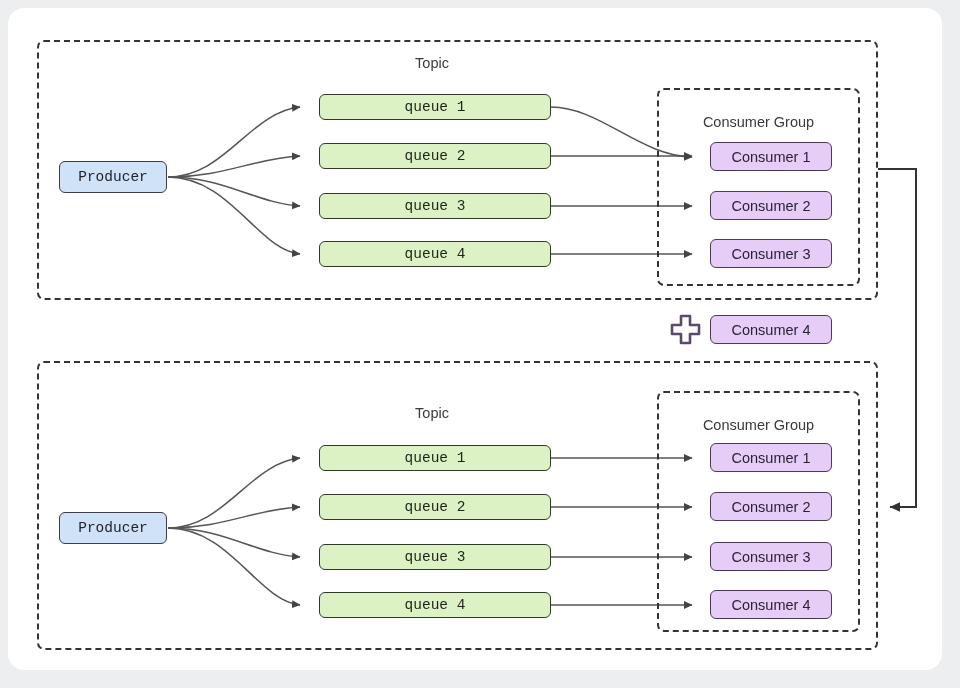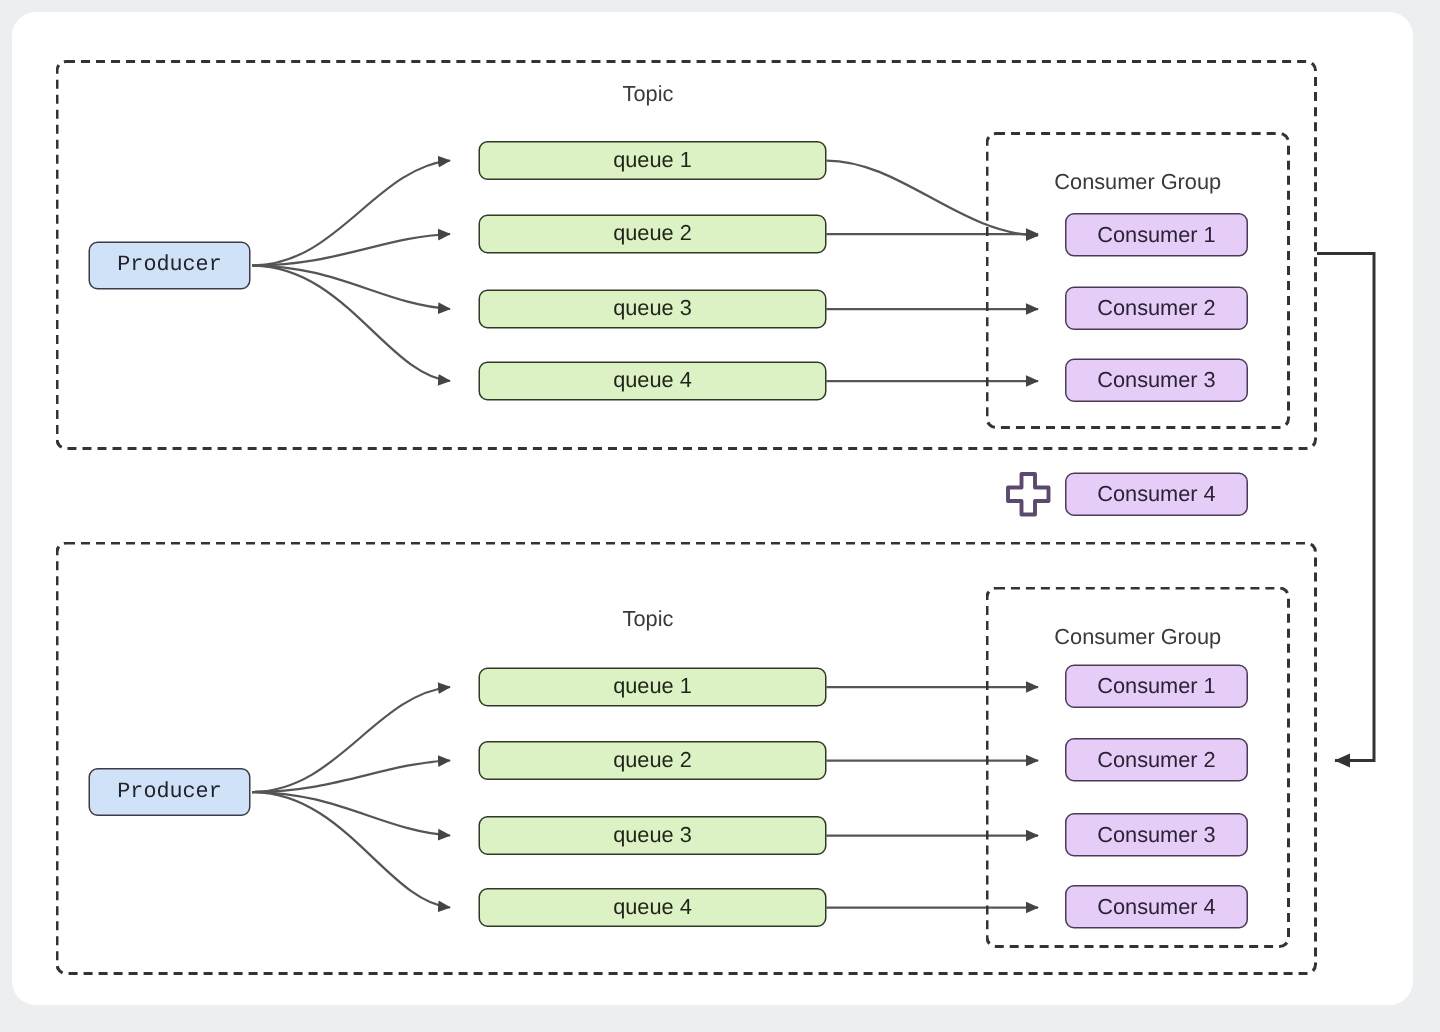--- a/index.html
+++ b/index.html
@@ -83,20 +83,21 @@
     width: 108px;
     height: 32px;
     font-family: Liberation Mono, monospace;
   }
   .node-queue {
     background: #dcf2c5;
     border: 1.8px solid #2f3a24;
     color: #1f2418;
     width: 232px;
     height: 26px;
+    font-family: Liberation Mono, monospace;
   }
   .node-consumer {
     background: #e6cdf7;
     border: 1.8px solid #4a3a58;
     color: #2b2235;
     width: 122px;
     height: 29px;
   }
   .node-consumer-float {
     background: #e6cdf7;

